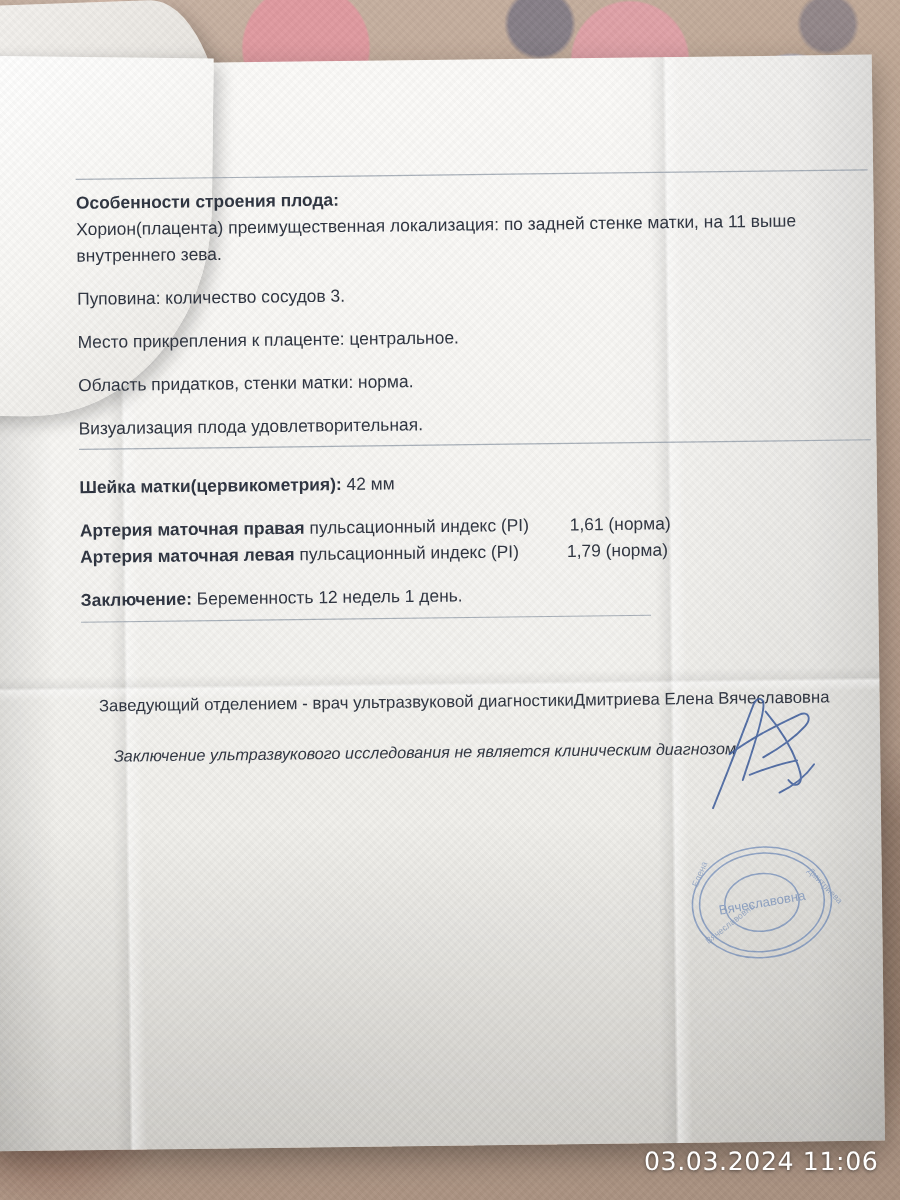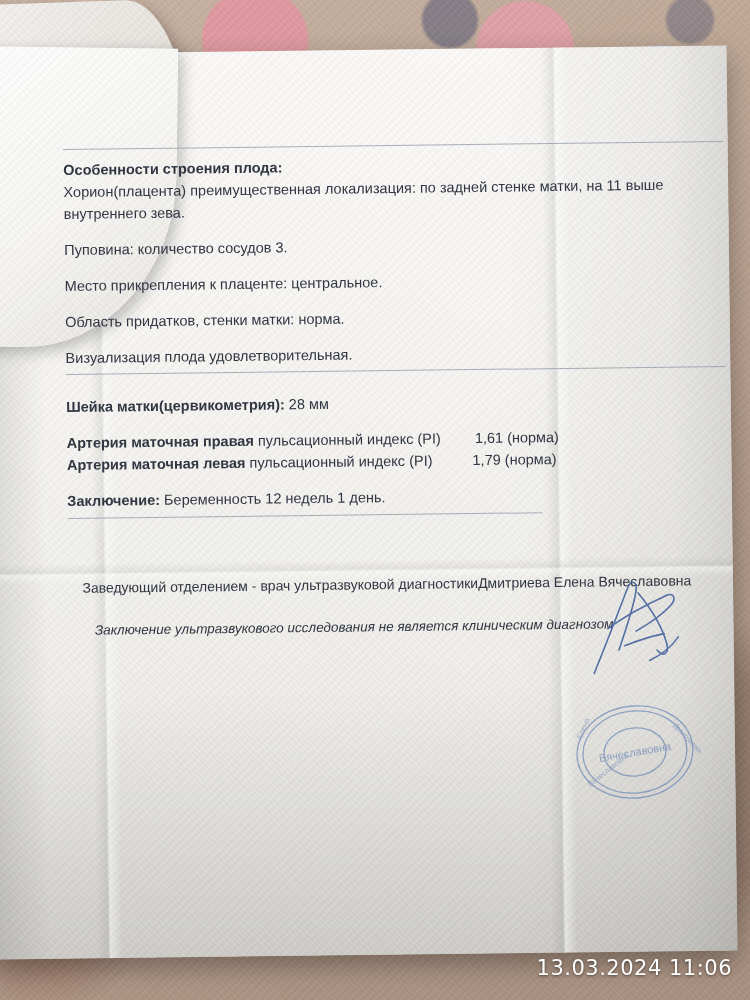--- a/index.html
+++ b/index.html
@@ -208,21 +208,21 @@
   <div class="row">Область придатков, стенки матки: норма.</div>
 
   <div class="gap-s"></div>
   <div class="row">Визуализация плода удовлетворительная.</div>
 
   <div class="rule" style="margin-top:6px;"></div>
 
   <div class="gap-m"></div>
   <div class="row">
     <span class="b">Шейка матки(цервикометрия):</span>
-    <span>28 мм</span>
+    <span>42 мм</span>
   </div>
 
   <div class="gap-s"></div>
   <div class="row">
     <span class="b">Артерия маточная правая</span>
     <span>пульсационный индекс (PI)</span>
     <span style="display:inline-block;width:26px;"></span>
     <span>1,61 (норма)</span>
   </div>
   <div class="row">
@@ -268,13 +268,13 @@
   <text x="80" y="66" text-anchor="middle" font-family="Liberation Sans, sans-serif" font-size="11" fill="#4a6fae" transform="rotate(-4 80 62)">Вячеславовна</text>
   <g fill="#4a6fae" font-family="Liberation Sans, sans-serif" font-size="7.5" opacity=".85">
     <text x="32" y="92" transform="rotate(-32 32 92)">Вячеславовна</text>
     <text x="28" y="44" transform="rotate(-62 28 44)">Елена</text>
     <text x="120" y="40" transform="rotate(52 120 40)">Дмитриева</text>
   </g>
 </svg>
 
 <div class="grain"></div>
 
-<div class="timestamp">13.03.2024  11:06</div>
+<div class="timestamp">03.03.2024  11:06</div>
 
 </body></html>

